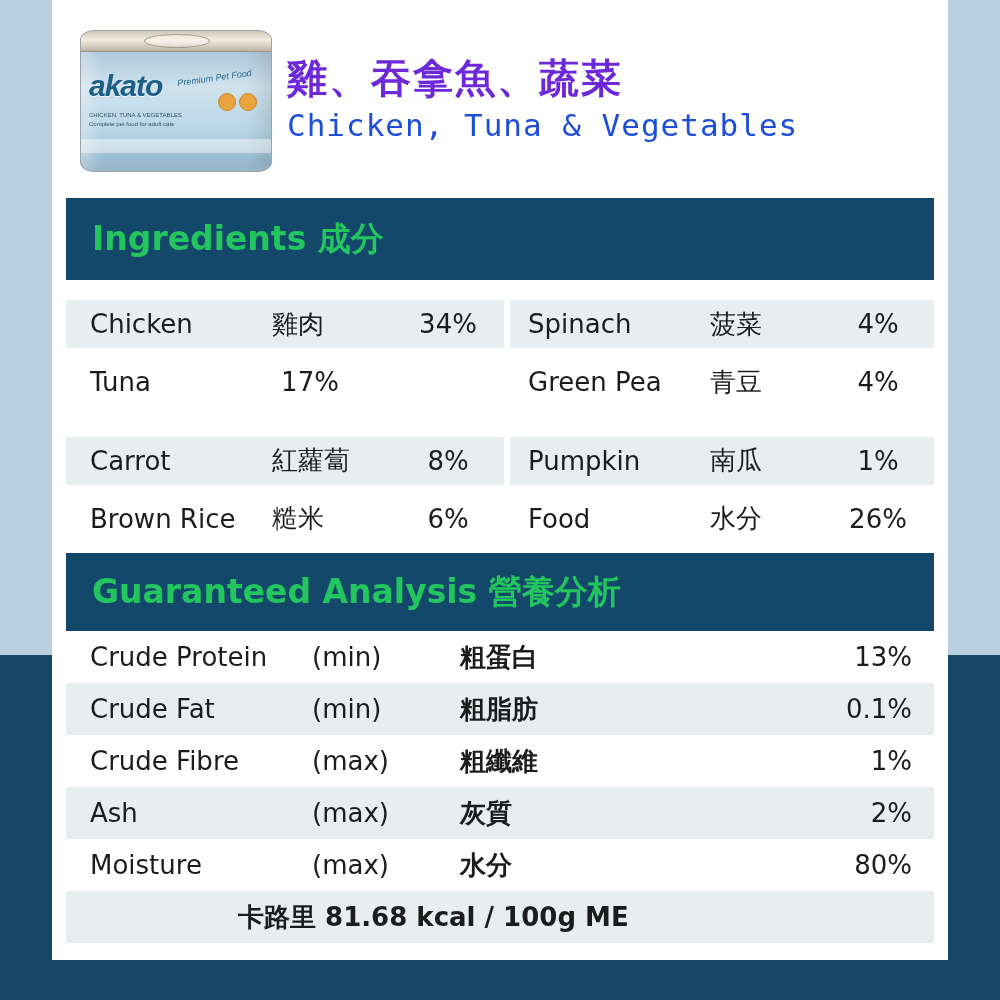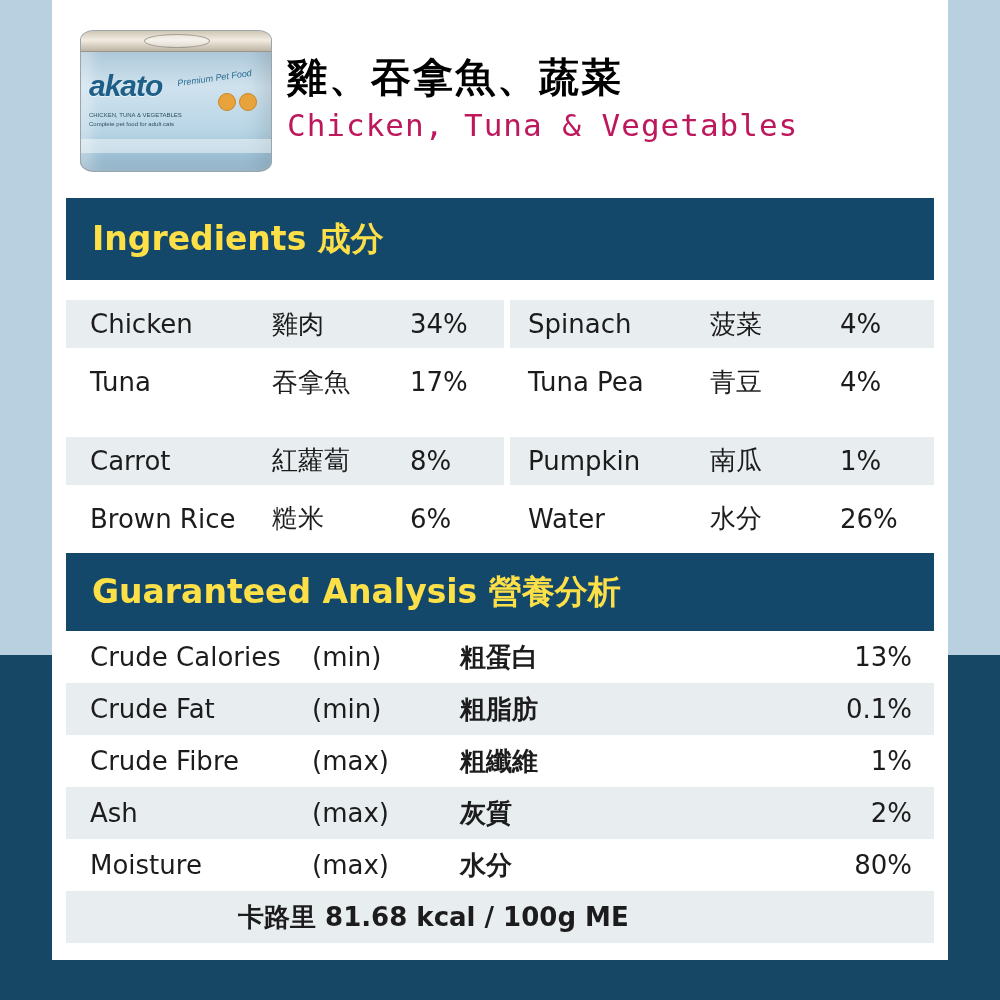--- a/index.html
+++ b/index.html
@@ -136,41 +136,41 @@
     left: 0; right: 0;
     bottom: 18px;
     height: 14px;
     background: rgba(255,255,255,0.45);
   }
   .titles {
     margin-left: 10px;
   }
   .title-cn {
     font-size: 40px;
-    color: #000000;
+    color: #6d28d9;
     font-weight: 700;
     letter-spacing: 2px;
     line-height: 52px;
-    font-family: Liberation Serif, serif;
+    font-family: Liberation Sans, sans-serif;
   }
   .title-en {
     font-size: 31px;
-    color: #be185d;
+    color: #1d4ed8;
     font-weight: 400;
     line-height: 42px;
     letter-spacing: 1px;
     font-family: "DejaVu Sans Mono", "Liberation Mono", monospace;
   }
   
   .section-bar {
     position: absolute;
     left: 66px;
     width: 868px;
     background: #14486b;
-    color: #fde047;
+    color: #22c55e;
     font-size: 33px;
     font-weight: 600;
     display: flex;
     align-items: center;
     padding-left: 26px;
     box-sizing: border-box;
     font-family: "DejaVu Sans", "Liberation Sans", sans-serif;
   }
   #ingredients-bar {
     top: 198px;
@@ -207,21 +207,21 @@
     width: 182px;
     white-space: nowrap;
   }
   .ing-cn {
     flex: 1;
     white-space: nowrap;
   }
   .ing-pct {
     flex: none;
     width: 76px;
-    text-align: left;
+    text-align: center;
   }
   .col-divider {
     position: absolute;
     left: 504px;
     top: 280px;
     width: 6px;
     height: 273px;
     background: #ffffff;
   }
   
@@ -288,25 +288,24 @@
       <span class="ing-pct">34%</span>
     </div>
     <div class="ing-cell shade">
       <span class="ing-en">Spinach</span>
       <span class="ing-cn">菠菜</span>
       <span class="ing-pct">4%</span>
     </div>
 
     <div class="ing-cell plain">
       <span class="ing-en">Tuna</span>
-      <span class="ing-cn">吞拿魚</span>
       <span class="ing-pct">17%</span>
     </div>
     <div class="ing-cell plain">
-      <span class="ing-en">Tuna Pea</span>
+      <span class="ing-en">Green Pea</span>
       <span class="ing-cn">青豆</span>
       <span class="ing-pct">4%</span>
     </div>
 
     <div class="ing-cell shade">
       <span class="ing-en">Carrot</span>
       <span class="ing-cn">紅蘿蔔</span>
       <span class="ing-pct">8%</span>
     </div>
     <div class="ing-cell shade">
@@ -314,32 +313,32 @@
       <span class="ing-cn">南瓜</span>
       <span class="ing-pct">1%</span>
     </div>
 
     <div class="ing-cell plain">
       <span class="ing-en">Brown Rice</span>
       <span class="ing-cn">糙米</span>
       <span class="ing-pct">6%</span>
     </div>
     <div class="ing-cell plain">
-      <span class="ing-en">Water</span>
+      <span class="ing-en">Food</span>
       <span class="ing-cn">水分</span>
       <span class="ing-pct">26%</span>
     </div>
   </div>
   <div class="col-divider"></div>
 
   <div class="section-bar" id="analysis-bar">Guaranteed Analysis 營養分析</div>
 
   <div class="analysis">
     <div class="an-row plain">
-      <span class="an-en">Crude Calories</span>
+      <span class="an-en">Crude Protein</span>
       <span class="an-qual">(min)</span>
       <span class="an-cn">粗蛋白</span>
       <span class="an-val">13%</span>
     </div>
     <div class="an-row shade">
       <span class="an-en">Crude Fat</span>
       <span class="an-qual">(min)</span>
       <span class="an-cn">粗脂肪</span>
       <span class="an-val">0.1%</span>
     </div>

